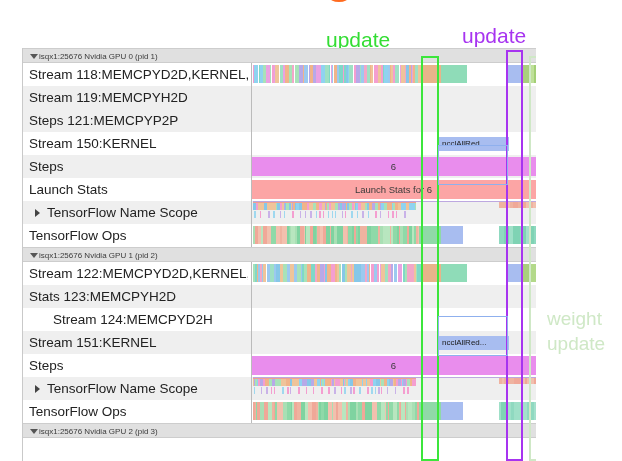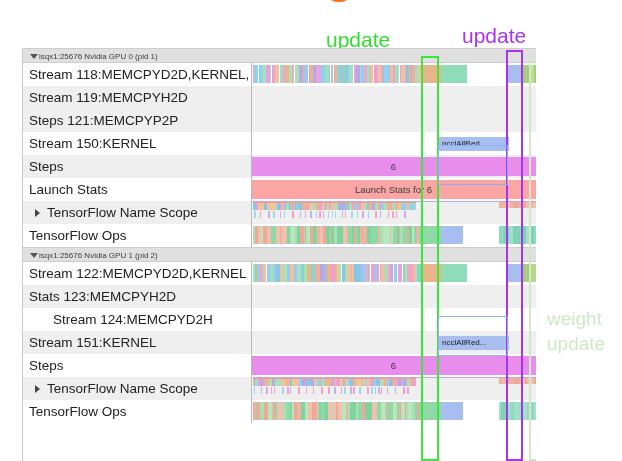--- a/index.html
+++ b/index.html
@@ -774,20 +774,21 @@
           <div class="bar" style="left: 263px; width: 5px; top: 2px; height: 18px; background: rgb(159, 224, 200);"></div>
           <div class="bar" style="left: 268px; width: 2px; top: 2px; height: 18px; background: rgb(159, 224, 200);"></div>
           <div class="bar" style="left: 272px; width: 4px; top: 2px; height: 18px; background: rgb(164, 224, 204);"></div>
           <div class="bar" style="left: 276px; width: 7px; top: 2px; height: 18px; background: rgb(143, 217, 192);"></div>
           <div class="bar" style="left: 283px; width: 6px; top: 2px; height: 18px; background: rgb(164, 224, 204);"></div>
         </div>
         <div class="trackline"></div>
         <div class="labelmask"></div>
         <div class="row-label" style="background: transparent;"><span>TensorFlow Ops</span></div>
       </div>
+      <div class="group-header"><span class="tri"></span><span>isqx1:25676 Nvidia GPU 2 (pid 3)</span></div>
     </div>
 
   <div class="obox" id="box-concat"></div>
   <div class="obox" id="box-split"></div>
   <div class="obox" id="box-weight"></div>
   <div class="obox" id="box-nccl-0"></div>
   <div class="obox" id="box-nccl-1"></div>
 </div>
 
 </body></html>

